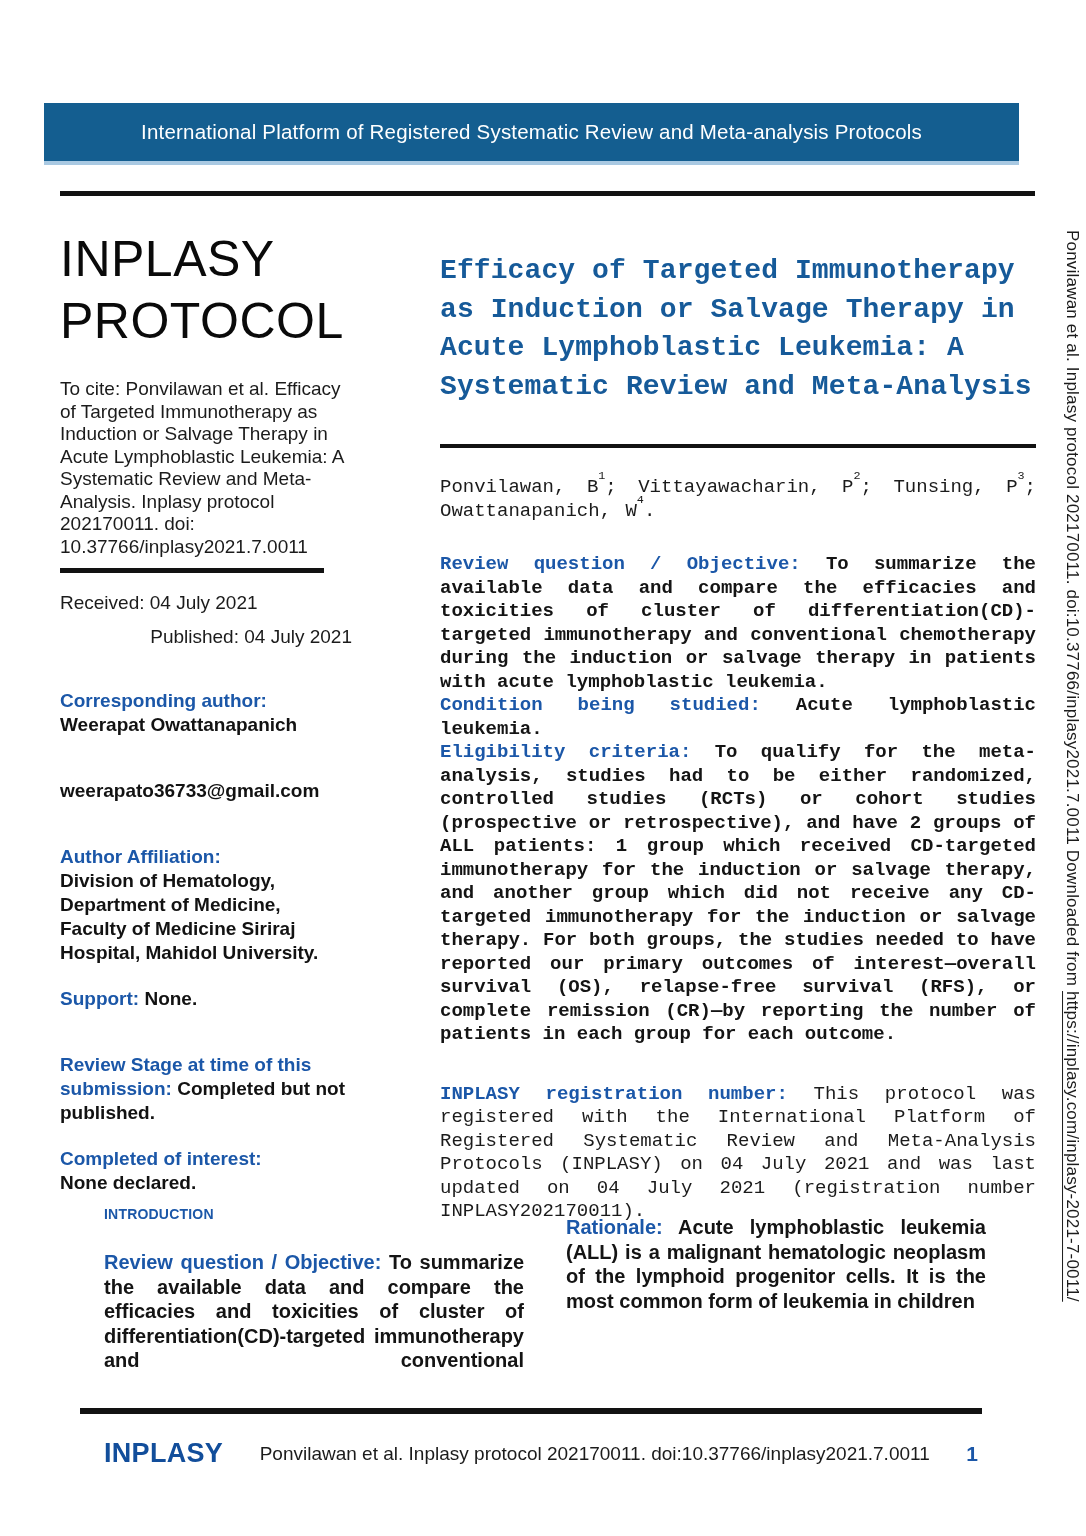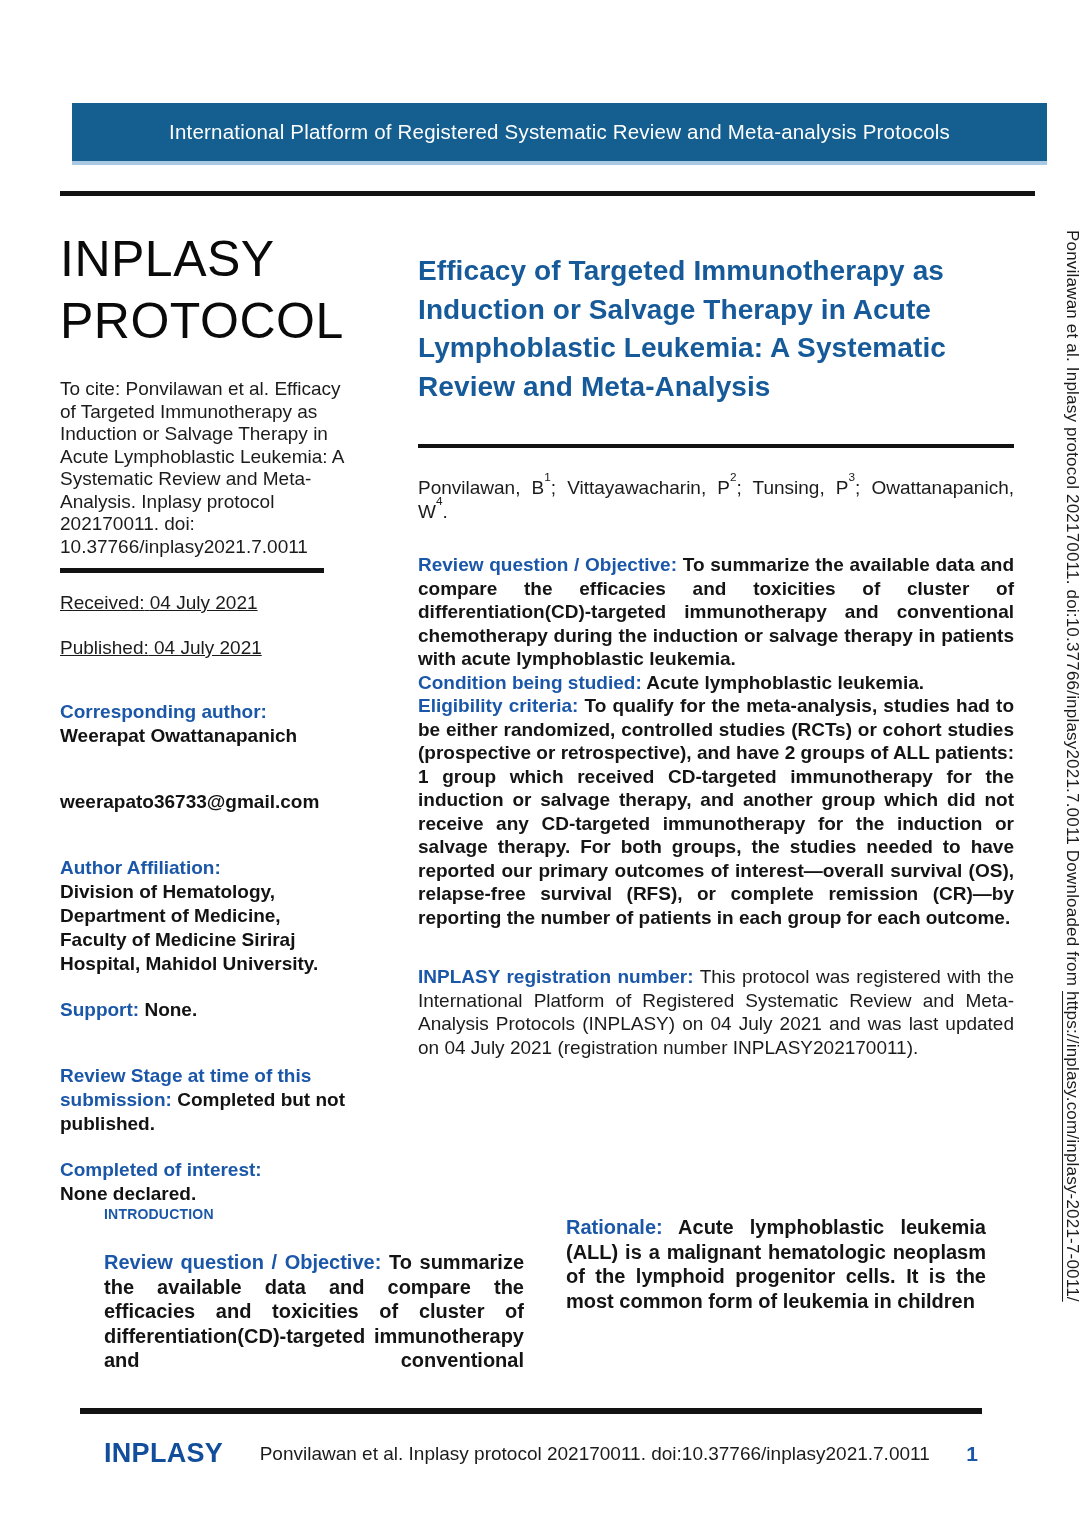--- a/index.html
+++ b/index.html
@@ -17,49 +17,49 @@
   .page{
     position:relative;
     width:1086px;height:1536px;
     background:#ffffff;
     font-family:"Liberation Sans","DejaVu Sans",sans-serif;
     color:var(--text-black);
     overflow:hidden;
   }
   
   .banner{
-    position:absolute;left:72px;top:103px;width:975px;height:62px;
+    position:absolute;left:44px;top:103px;width:975px;height:62px;
     background:var(--banner-bg);
     border-bottom:4px solid var(--banner-underline);
     display:flex;align-items:center;justify-content:center;
   }
   .banner span{
     color:var(--banner-text);
     font-size:20.5px;font-weight:500;letter-spacing:0.2px;
   }
   .rule{background:var(--rule-black);}
   .top-rule{position:absolute;left:60px;top:191px;width:975px;height:5px;}
   
   .left-col{position:absolute;left:60px;top:228px;width:292px;}
   .masthead{font-weight:400;color:#0a0a0a;}
   .masthead span{display:block;font-size:50px;line-height:62px;letter-spacing:0.5px;}
   .cite{margin-top:26px;font-size:19px;line-height:22.5px;color:#1b1b1b;}
   .divider{margin-top:10px;width:264px;height:5px;background:var(--rule-black);}
-  .date-row{font-size:19px;line-height:24px;color:#1b1b1b;text-decoration:underline;}
+  .date-row{font-size:19px;line-height:24px;color:#1b1b1b;}
   .date-row.first{margin-top:18px;}
-  .date-row.second{margin-top:21px;}
+  .date-row.second{margin-top:10px;text-align:right;}
   .blk{margin-top:22px;font-size:19px;line-height:24px;}
   .blk.mt-lg{margin-top:40px;}
   .blk.mt-md{margin-top:42px;}
   .lbl{color:var(--label-blue);font-weight:700;}
   .lbl.block{display:block;}
   .val{font-weight:700;color:#121212;}
   .val.block{display:block;}
   
-  .right-col{position:absolute;left:418px;top:252px;width:596px;}
+  .right-col{position:absolute;left:440px;top:252px;width:596px;font-family:Liberation Mono, monospace;}
   .article-title{
     color:var(--title-blue);
     font-size:28px;line-height:38.5px;font-weight:700;letter-spacing:0.1px;
   }
   .title-rule{margin-top:38px;width:596px;height:4px;}
   .authors{
     margin-top:28px;font-size:19px;line-height:23.5px;color:#1b1b1b;
     text-align:justify;word-spacing:3px;
   }
   .authors sup{font-size:0.62em;line-height:0;position:relative;top:-0.45em;}

